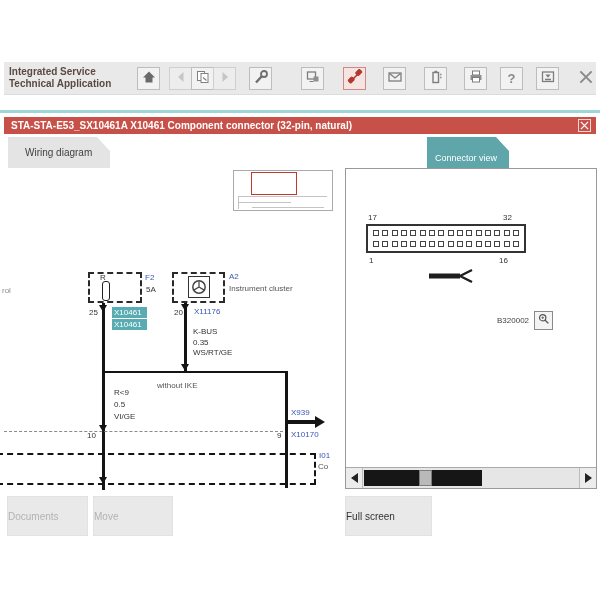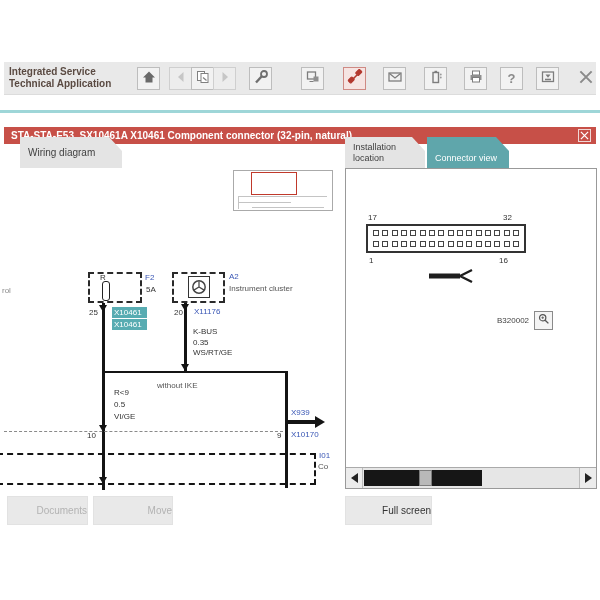--- a/index.html
+++ b/index.html
@@ -15,27 +15,27 @@
   .qmark { font-size:13px; color:#8a8a8a; font-weight:bold; }
 
   
   .vin-row { position:absolute; left:4px; top:95px; width:592px; height:15px; background:#f7f7f7; font-size:9px; line-height:15px; color:#999; }
   .vin-label { position:absolute; left:5px; }
   .car-label { position:absolute; left:149px; }
   .car-value { position:absolute; left:176px; color:#1c1c1c; }
   .teal-line { position:absolute; left:0px; top:110px; width:600px; height:3px; background:#9ed6d8; }
 
   
-  .title-bar { position:absolute; left:4px; top:117px; width:592px; height:17px; background:#c75048; color:#fff; font-size:10px; font-weight:bold; line-height:17px; padding-left:7px;margin-top:10px; }
+  .title-bar { position:absolute; left:4px; top:117px; width:592px; height:17px; background:#c75048; color:#fff; font-size:10px; font-weight:bold; line-height:17px; padding-left:7px; }
   .tb-close { position:absolute; right:5px; top:2px; width:13px; height:13px; border:1px solid #efd8d6; display:flex; align-items:center; justify-content:center; }
 
   
   .tab { position:absolute; top:137px; height:31px; background:#e4e4e4; color:#3f3f3f;
          clip-path:polygon(0 0, calc(100% - 13px) 0, 100% 14px, 100% 100%, 0 100%); }
-  .tab-wiring { left:20px; width:102px; font-size:10px; display:flex; align-items:center; padding-left:8px; }
+  .tab-wiring { left:8px; width:102px; font-size:10px; display:flex; align-items:center; padding-left:17px; }
   .tab-install { left:345px; width:80px; font-size:9px; line-height:11px; padding:5px 0 0 8px; }
   .tab-connector { left:427px; width:82px; background:#5fa6ab; color:#fff; font-size:9px; display:flex; align-items:flex-end; padding:0 0 5px 8px; }
 
   
   .left-panel { position:absolute; left:0; top:168px; width:341px; height:322px; background:#fff; overflow:hidden; }
   .right-panel { position:absolute; left:345px; top:168px; width:252px; height:321px; background:#fff; border:1px solid #999; overflow:hidden; }
 
   
   .lbl { position:absolute; font-size:8px; color:#333; white-space:nowrap; }
   .link { color:#3a57b5; cursor:pointer; }
@@ -63,21 +63,21 @@
   .hscroll { position:absolute; left:0; bottom:0; width:250px; height:21px; background:#e6e6e6; border-top:1px solid #aaa; }
   .sb-btn { position:absolute; top:0; width:17px; height:20px; background:#ececec; display:flex; align-items:center; justify-content:center; }
   .sb-btn.l { left:0; border-right:1px solid #bbb; }
   .sb-btn.r { left:233px; border-left:1px solid #bbb; }
   .tri-l { width:0; height:0; border-top:5px solid transparent; border-bottom:5px solid transparent; border-right:7px solid #222; }
   .tri-r { width:0; height:0; border-top:5px solid transparent; border-bottom:5px solid transparent; border-left:7px solid #222; }
   .sb-black { position:absolute; left:18px; top:2px; width:118px; height:16px; background:#161616; }
   .sb-thumb { position:absolute; left:73px; top:2px; width:13px; height:16px; background:#b9b9b9; border:1px solid #7d7d7d; }
 
   
-  .btn { position:absolute; top:496px; height:29px; background:#e9e9e9; border:1px solid #e2e2e2; font-size:10px; display:flex; align-items:center; justify-content:flex-end; }
+  .btn { position:absolute; top:496px; height:40px; background:#e9e9e9; border:1px solid #e2e2e2; font-size:10px; display:flex; align-items:center; justify-content:flex-start; }
   .btn.disabled { color:#b3b3b3; }
   .btn.enabled { color:#333; }
 </style>
 </head>
 <body>
 
 <div class="screen">
 
   <div class="toolbar">
     <div class="app-title">
@@ -172,23 +172,20 @@
     <span>STA-STA-E53_SX10461A X10461 Component connector (32-pin, natural)</span>
     <span class="tb-close">
         <svg width="9" height="9" viewBox="0 0 10 10">
           <path d="M1 1 L9 9 M9 1 L1 9" stroke="#fff" stroke-width="1.4"></path>
         </svg>
       </span>
   </div>
 
   <div class="tab tab-wiring">
     <span>Wiring diagram</span>
-  </div>
-  <div class="tab tab-install">
-    <span>Installation location</span>
   </div>
   <div class="tab tab-connector">
     <span>Connector view</span>
   </div>
 
   <div class="left-panel">
 
     <div class="minimap">
       <div class="mm-view"></div>
       <div class="mm-line" style="left:5px;top:25px;width:88px;height:1px"></div>

